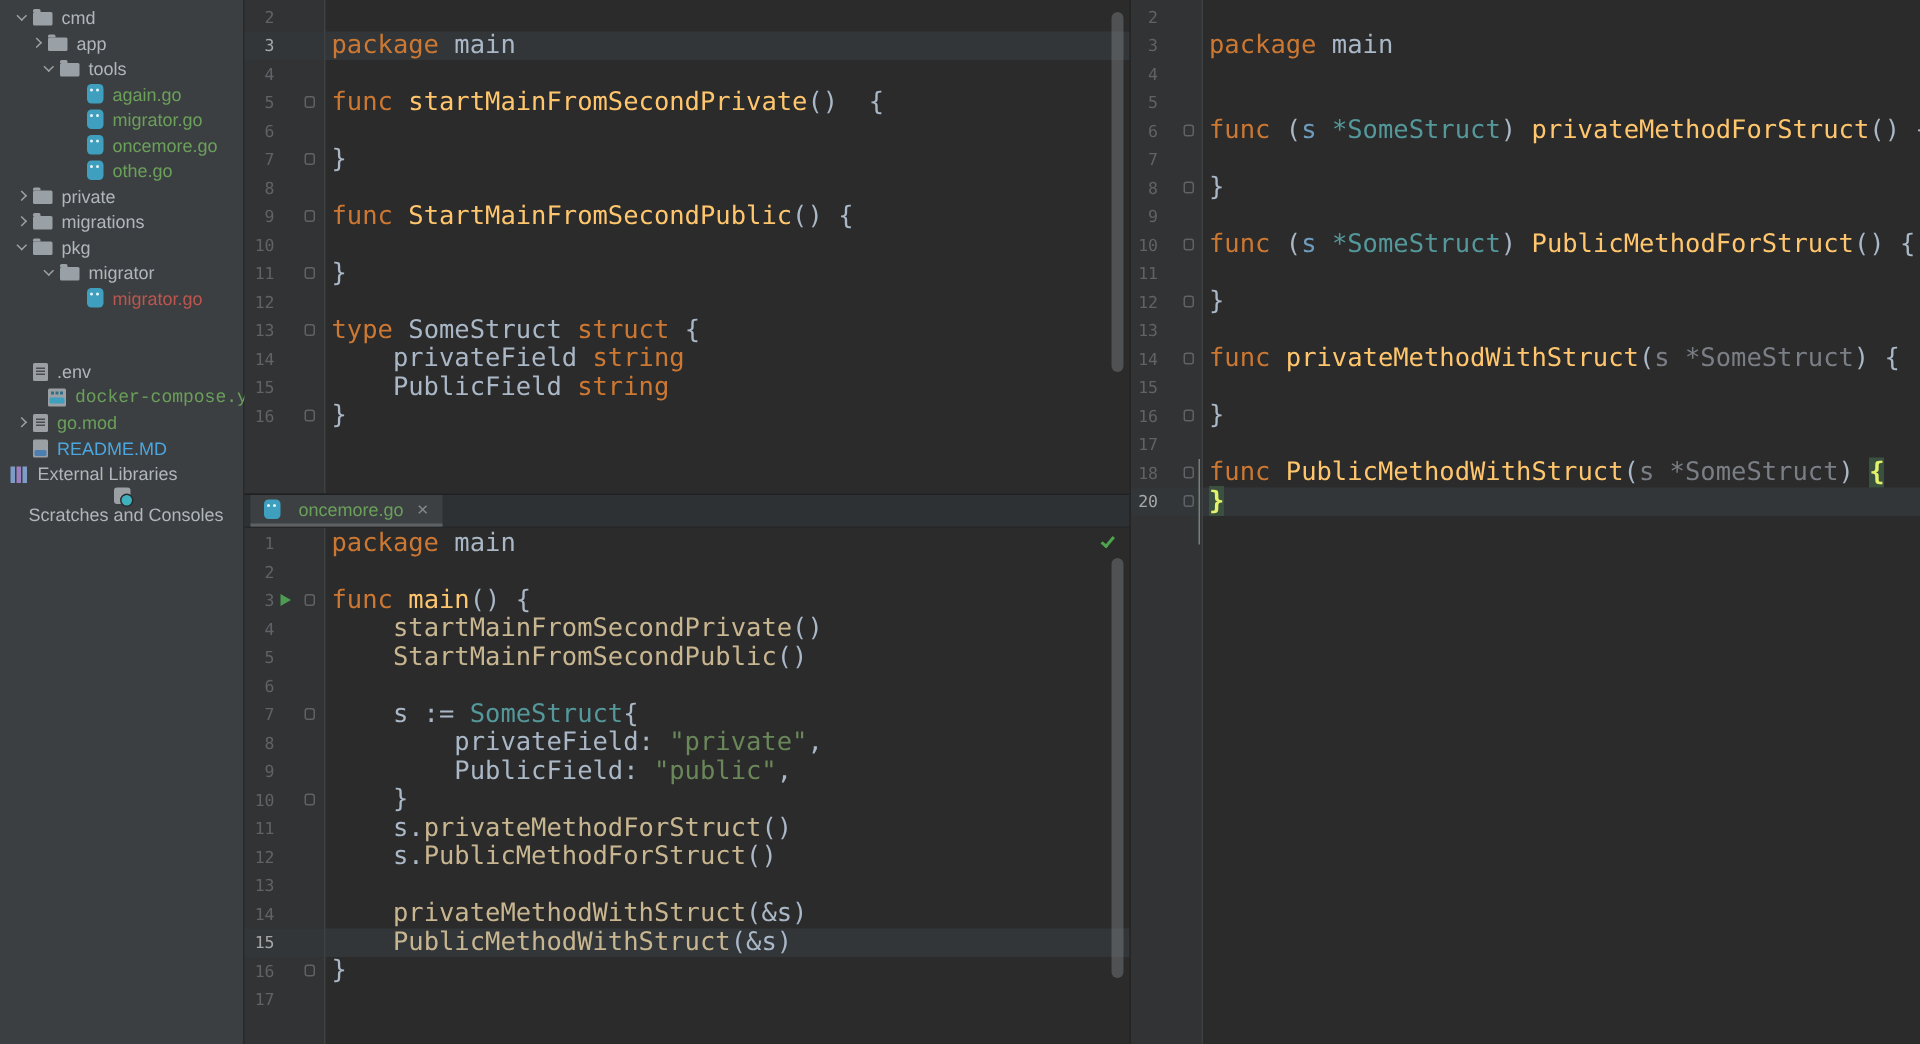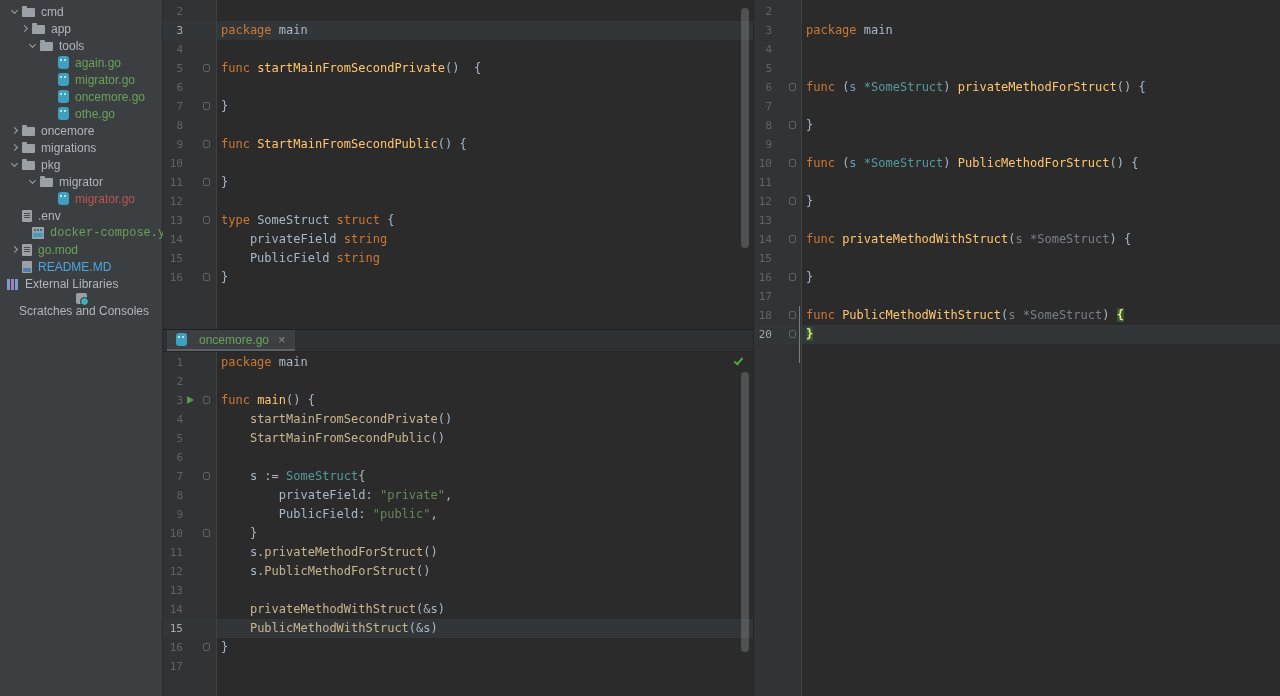--- a/index.html
+++ b/index.html
@@ -74,21 +74,21 @@
   .line{display:flex;height:19px;line-height:19px;white-space:pre}
   .line.cur{background:var(--t-current_line)}
   .lnum{font-size:11px;color:var(--t-line_number);text-align:right;flex:none}
   .line.cur .lnum{color:var(--t-line_number_current)}
   .ed-mid .lnum{width:20px}
   .ed-mid .runslot{width:14px;flex:none;display:flex;justify-content:center}
   .ed-mid .foldslot{width:19px;flex:none;display:flex;justify-content:center}
   .ed-right .lnum{width:18px}
   .ed-right .runslot{width:6px;flex:none}
   .ed-right .foldslot{width:23px;flex:none;display:flex;justify-content:flex-end;padding-right:5px}
-  .codecell{flex:1;padding-left:5px;font-size:12px;color:var(--t-default_text)}
+  .codecell{flex:1;padding-left:5px;font-size:17px;color:var(--t-default_text)}
   .fold{width:7px;height:8px;border:1px solid #5F6365;border-radius:2px;margin-top:5px}
   .runarrow{width:0;height:0;border-left:7px solid var(--t-run_arrow);
     border-top:4.5px solid transparent;border-bottom:4.5px solid transparent;margin-top:5px;cursor:pointer}
   .tok-kw{color:var(--t-keyword)}
   .tok-def{color:var(--t-default_text)}
   .tok-fn{color:var(--t-func_decl)}
   .tok-call{color:var(--t-func_call)}
   .tok-str{color:var(--t-string)}
   .tok-type{color:var(--t-struct_type)}
   .tok-recv{color:var(--t-receiver)}
@@ -156,21 +156,21 @@
         <div class="trow" style="padding-left: 42px;">
           <span class="chev-slot"></span>
           <span class="ticon icon-go"></span>
           <span class="tlabel c-added">othe.go</span>
         </div>
         <div class="trow" style="padding-left: 6px;">
           <span class="chev-slot">
             <i class="chev col"></i>
           </span>
           <span class="ticon icon-folder"></span>
-          <span class="tlabel c-default">oncemore</span>
+          <span class="tlabel c-default">private</span>
         </div>
         <div class="trow" style="padding-left: 6px; text-align: center;">
           <span class="chev-slot">
             <i class="chev col"></i>
           </span>
           <span class="ticon icon-folder"></span>
           <span class="tlabel c-default">migrations</span>
         </div>
         <div class="trow" style="padding-left: 6px;">
           <span class="chev-slot">
@@ -184,21 +184,21 @@
             <i class="chev exp"></i>
           </span>
           <span class="ticon icon-folder"></span>
           <span class="tlabel c-default">migrator</span>
         </div>
         <div class="trow" style="padding-left: 42px;">
           <span class="chev-slot"></span>
           <span class="ticon icon-go"></span>
           <span class="tlabel c-unversioned">migrator.go</span>
         </div>
-        <div class="trow" style="padding-left: 6px;">
+        <div class="trow" style="padding-left: 6px; margin-top: 32px;">
           <span class="chev-slot"></span>
           <span class="ticon icon-file"></span>
           <span class="tlabel c-default">.env</span>
         </div>
         <div class="trow" style="padding-left: 16px; font-family: Liberation Mono, monospace;">
           <span class="chev-slot"></span>
           <span class="ticon icon-docker"></span>
           <span class="tlabel c-added">docker-compose.yml</span>
         </div>
         <div class="trow" style="padding-left: 6px;">

